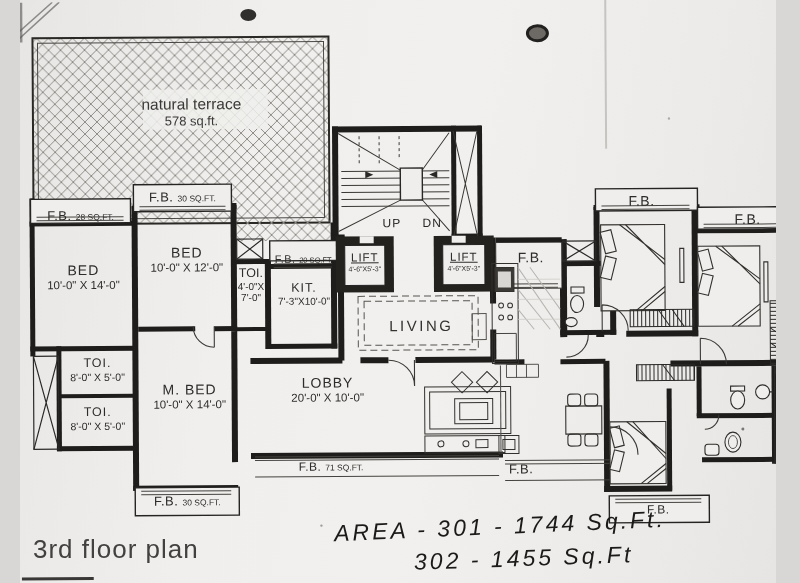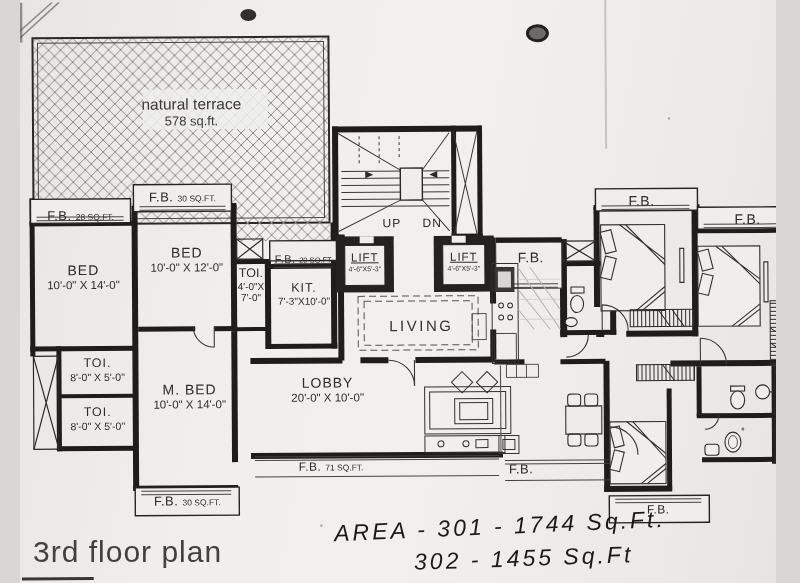--- a/index.html
+++ b/index.html
@@ -17,21 +17,21 @@
   .fb .fba{font-size:8.5px;letter-spacing:0;}
   .lift .rname{font-size:11.5px;letter-spacing:1px;text-decoration:underline;}
   .lift .rdims{font-size:7px;}
   .toi3 div{line-height:1.1;}
   .toi3 .l1{font-size:12.5px;}
   .toi3 .l2,.toi3 .l3{font-size:10px;}
   #terr-lbl .tname{font-size:15.5px;color:#3b3937;}
   #terr-lbl .tarea{font-size:13px;color:#3b3937;}
   #lobby-lbl{font-size:15px;letter-spacing:2.5px;color:#35332f;}
   #updn .ud{position:absolute;font-size:12px;letter-spacing:1px;color:#2a2826;}
-  #title-lbl{font-size:30px;letter-spacing:1px;color:#434140;}
+  #title-lbl{font-size:26px;letter-spacing:1px;color:#434140;}
   .hand{position:absolute;font-family:"Liberation Sans",sans-serif;font-style:italic;
         font-size:23px;letter-spacing:3px;color:#1c1a18;transform:rotate(-2.5deg);}
 </style>
 </head>
 <body>
 
 <div id="page">
 <div id="plan">
 
 <svg width="800" height="583" viewBox="0 0 800 583">

